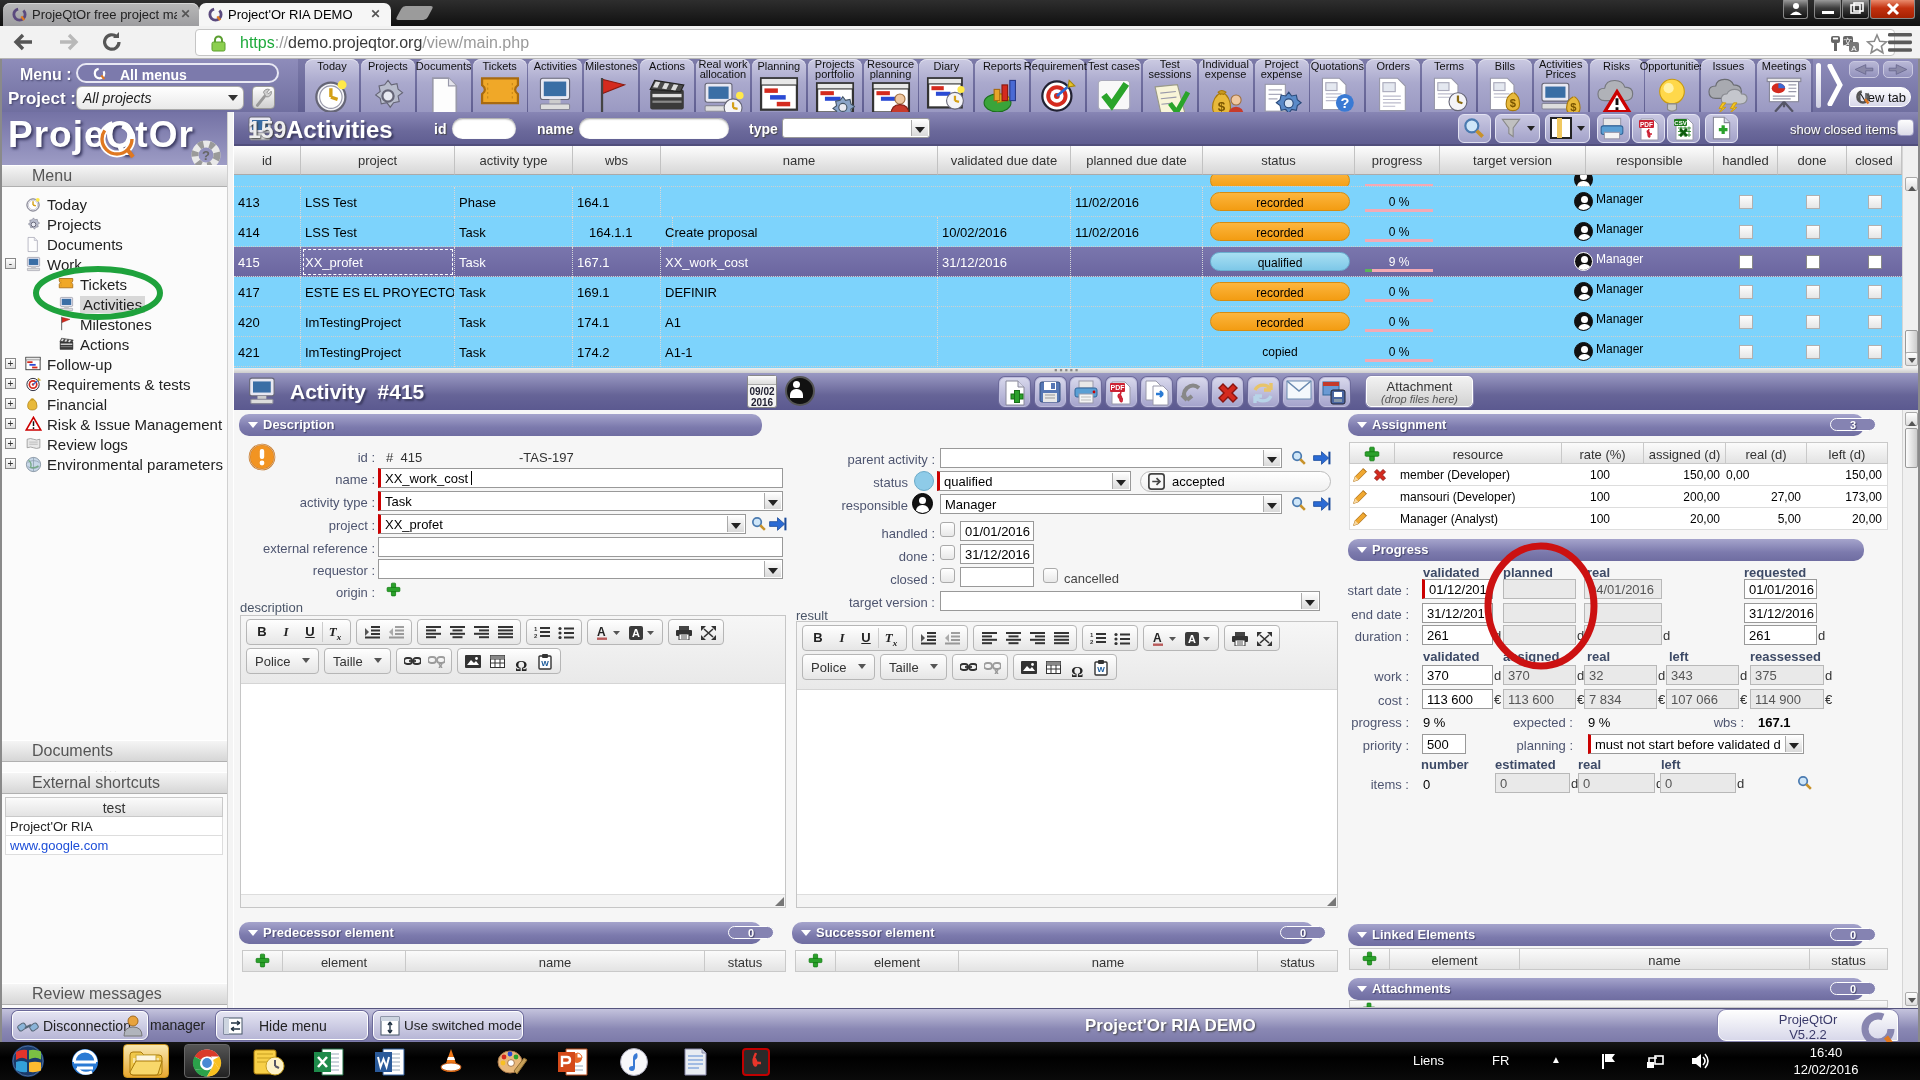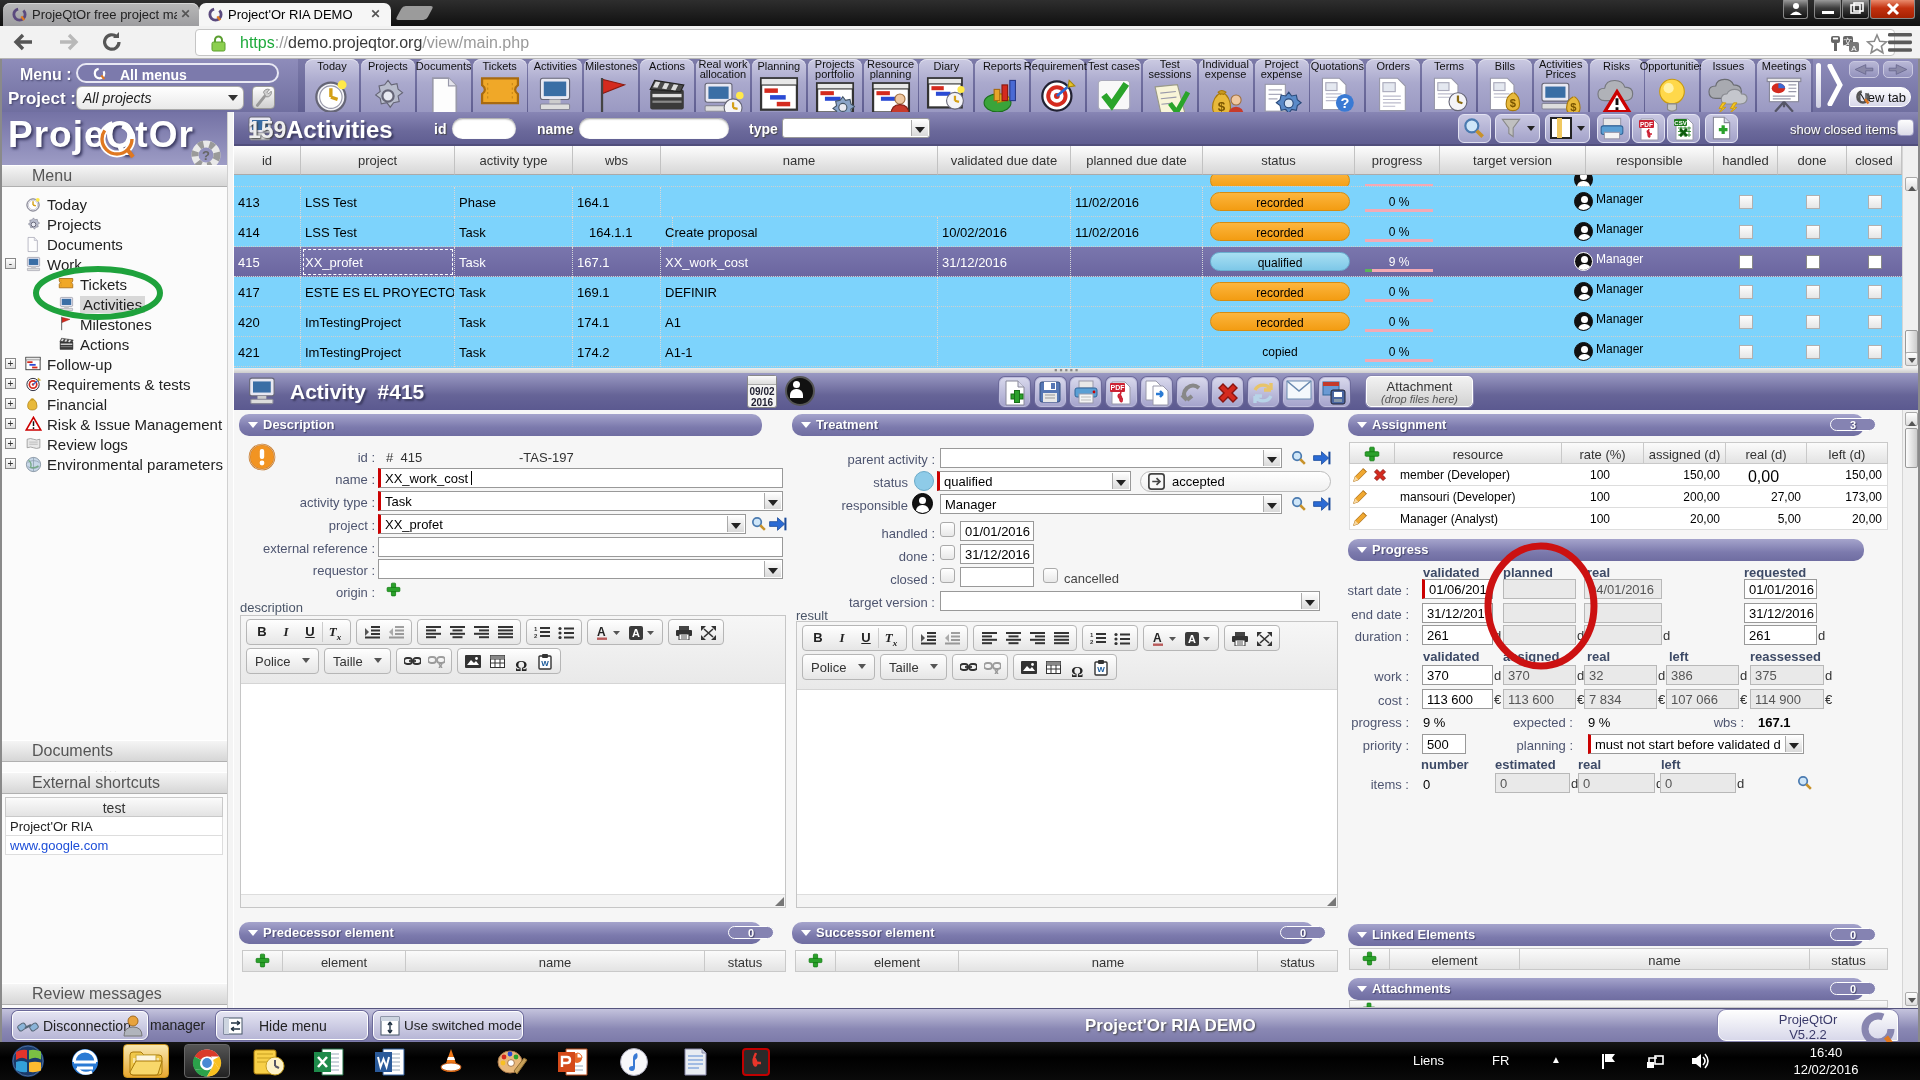--- a/index.html
+++ b/index.html
@@ -1089,21 +1089,20 @@
         <div class="phead" style="left:5px;top:810px;width:523px"><span class="tri"></span>Predecessor element<span class="cpill" style="left:489px">0</span></div>
         <div class="stheadc" style="left:8px;top:838px;width:41px;border-left:1px solid #c9c9c9">
           <svg style="position:absolute;left:12px;top:2px" width="15" height="15" viewBox="0 0 20 20">
             <rect x="7.2" y="1.5" width="5.6" height="17" rx="1" fill="#2ba12b" stroke="#0e7a0e"></rect>
             <rect x="1.5" y="7.2" width="17" height="5.6" rx="1" fill="#2ba12b" stroke="#0e7a0e"></rect>
           </svg>
         </div>
         <div class="stheadc" style="left:49px;top:838px;width:123px">element</div>
         <div class="stheadc" style="left:172px;top:838px;width:299px">name</div>
         <div class="stheadc" style="left:471px;top:838px;width:81px">status</div>
-        <div class="phead" style="left:558px;top:302px;width:522px"><span class="tri"></span>Treatment</div>
         <div class="flabel" style="left:481px;top:340px;width:220px">parent activity :</div>
         <div class="fsel" style="left:706px;top:336px;width:342px">
           <span class="sa"></span>
         </div>
         <svg style="position:absolute;left:1056px;top:337px" width="17" height="17" viewBox="0 0 24 24">
           <circle cx="10" cy="10" r="6" fill="#cfe6f8" stroke="#4a7ab0" stroke-width="2.4"></circle>
           <path d="M14.5 14.5 L21 21" stroke="#c8922a" stroke-width="3.6"></path>
         </svg>
         <svg style="position:absolute;left:1078px;top:338px" width="19" height="16" viewBox="0 0 24 20">
           <path d="M2 7 H12 V2 L21 10 L12 18 V13 H2 Z" fill="#2a6ad4" stroke="#1a4a9a"></path>
@@ -1261,21 +1260,21 @@
           <path d="M2 18 L4 12 L14 2 L18 6 L8 16 Z" fill="#f0a830" stroke="#a86a10"></path>
           <path d="M14 2 L18 6" stroke="#a86a10"></path>
           <path d="M2 18 L4 12 L8 16 Z" fill="#f8d8a0"></path>
         </svg>
         <svg style="position:absolute;left:1138px;top:355px" width="16" height="16" viewBox="0 0 26 26">
           <path d="M4 8 L8 4 L13 9 L18 4 L22 8 L17 13 L22 18 L18 22 L13 17 L8 22 L4 18 L9 13 Z" fill="#d42a1e" stroke="#8a1510" stroke-width="1.4"></path>
         </svg>
         <div style="position:absolute;left:1166px;top:356px;font-size:12px">member (Developer)</div>
         <div style="position:absolute;left:1328px;top:356px;width:76px;text-align:center;font-size:12px">100</div>
         <div style="position:absolute;left:1410px;top:356px;width:76px;text-align:right;font-size:12px">150,00</div>
-        <div style="position:absolute;left:1492px;top:356px;width:75px;text-align:center;font-size:16px">0,00</div>
+        <div style="position:absolute;left:1492px;top:356px;width:75px;text-align:left;font-size:12px">0,00</div>
         <div style="position:absolute;left:1573px;top:356px;width:75px;text-align:right;font-size:12px">150,00</div>
         <div style="position:absolute;left:1115px;top:374px;width:539px;height:22px;border:1px solid #ddd;border-top:none;background:#fff"></div>
         <svg style="position:absolute;left:1118px;top:377px" width="16" height="16" viewBox="0 0 20 20">
           <path d="M2 18 L4 12 L14 2 L18 6 L8 16 Z" fill="#f0a830" stroke="#a86a10"></path>
           <path d="M14 2 L18 6" stroke="#a86a10"></path>
           <path d="M2 18 L4 12 L8 16 Z" fill="#f8d8a0"></path>
         </svg>
         <div style="position:absolute;left:1166px;top:378px;font-size:12px">mansouri (Developer)</div>
         <div style="position:absolute;left:1328px;top:378px;width:76px;text-align:center;font-size:12px">100</div>
         <div style="position:absolute;left:1410px;top:378px;width:76px;text-align:right;font-size:12px">200,00</div>
@@ -1291,21 +1290,21 @@
         <div style="position:absolute;left:1328px;top:400px;width:76px;text-align:center;font-size:12px">100</div>
         <div style="position:absolute;left:1410px;top:400px;width:76px;text-align:right;font-size:12px">20,00</div>
         <div style="position:absolute;left:1492px;top:400px;width:75px;text-align:right;font-size:12px">5,00</div>
         <div style="position:absolute;left:1573px;top:400px;width:75px;text-align:right;font-size:12px">20,00</div>
         <div class="phead" style="left:1114px;top:427px;width:516px"><span class="tri"></span>Progress</div>
         <div style="position:absolute;font-size:13px;font-weight:bold;color:#3d4a66;left:1189px;top:453px">validated</div>
         <div style="position:absolute;font-size:13px;font-weight:bold;color:#3d4a66;left:1269px;top:453px">planned</div>
         <div style="position:absolute;font-size:13px;font-weight:bold;color:#3d4a66;left:1353px;top:453px">real</div>
         <div style="position:absolute;font-size:13px;font-weight:bold;color:#3d4a66;left:1510px;top:453px">requested</div>
         <div class="flabel" style="left:955px;top:471px;width:220px">start date :</div>
-        <div class="finput req" style="left:1188px;top:467px;width:71px">01/06/201</div>
+        <div class="finput req" style="left:1188px;top:467px;width:71px">01/12/201</div>
         <div class="finput ro" style="left:1269px;top:467px;width:73px"></div>
         <div class="finput ro" style="left:1350px;top:467px;width:78px">04/01/2016</div>
         <div class="finput " style="left:1510px;top:467px;width:73px">01/01/2016</div>
         <div class="flabel" style="left:955px;top:495px;width:220px">end date :</div>
         <div class="finput " style="left:1188px;top:491px;width:71px">31/12/201</div>
         <div class="finput ro" style="left:1269px;top:491px;width:73px"></div>
         <div class="finput ro" style="left:1350px;top:491px;width:78px"></div>
         <div class="finput " style="left:1510px;top:491px;width:73px">31/12/2016</div>
         <div class="flabel" style="left:955px;top:517px;width:220px">duration :</div>
         <div class="finput " style="left:1188px;top:513px;width:71px">261</div>
@@ -1321,21 +1320,21 @@
         <div style="position:absolute;font-size:13px;font-weight:bold;color:#3d4a66;left:1353px;top:537px">real</div>
         <div style="position:absolute;font-size:13px;font-weight:bold;color:#3d4a66;left:1435px;top:537px">left</div>
         <div style="position:absolute;font-size:13px;font-weight:bold;color:#3d4a66;left:1516px;top:537px">reassessed</div>
         <div class="flabel" style="left:955px;top:557px;width:220px">work :</div>
         <div class="finput " style="left:1188px;top:553px;width:71px">370</div>
         <div style="position:absolute;left:1260px;top:556px;font-size:13px;color:#333">d</div>
         <div class="finput ro" style="left:1269px;top:553px;width:73px">370</div>
         <div style="position:absolute;left:1343px;top:556px;font-size:13px;color:#333">d</div>
         <div class="finput ro" style="left:1350px;top:553px;width:73px">32</div>
         <div style="position:absolute;left:1424px;top:556px;font-size:13px;color:#333">d</div>
-        <div class="finput ro" style="left:1432px;top:553px;width:73px">386</div>
+        <div class="finput ro" style="left:1432px;top:553px;width:73px">343</div>
         <div style="position:absolute;left:1506px;top:556px;font-size:13px;color:#333">d</div>
         <div class="finput ro" style="left:1516px;top:553px;width:74px">375</div>
         <div style="position:absolute;left:1591px;top:556px;font-size:13px;color:#333">d</div>
         <div class="flabel" style="left:955px;top:581px;width:220px">cost :</div>
         <div class="finput " style="left:1188px;top:577px;width:71px">113 600</div>
         <div style="position:absolute;left:1260px;top:580px;font-size:13px;color:#333">€</div>
         <div class="finput ro" style="left:1269px;top:577px;width:73px">113 600</div>
         <div style="position:absolute;left:1343px;top:580px;font-size:13px;color:#333">€</div>
         <div class="finput ro" style="left:1350px;top:577px;width:73px">7 834</div>
         <div style="position:absolute;left:1424px;top:580px;font-size:13px;color:#333">€</div>

